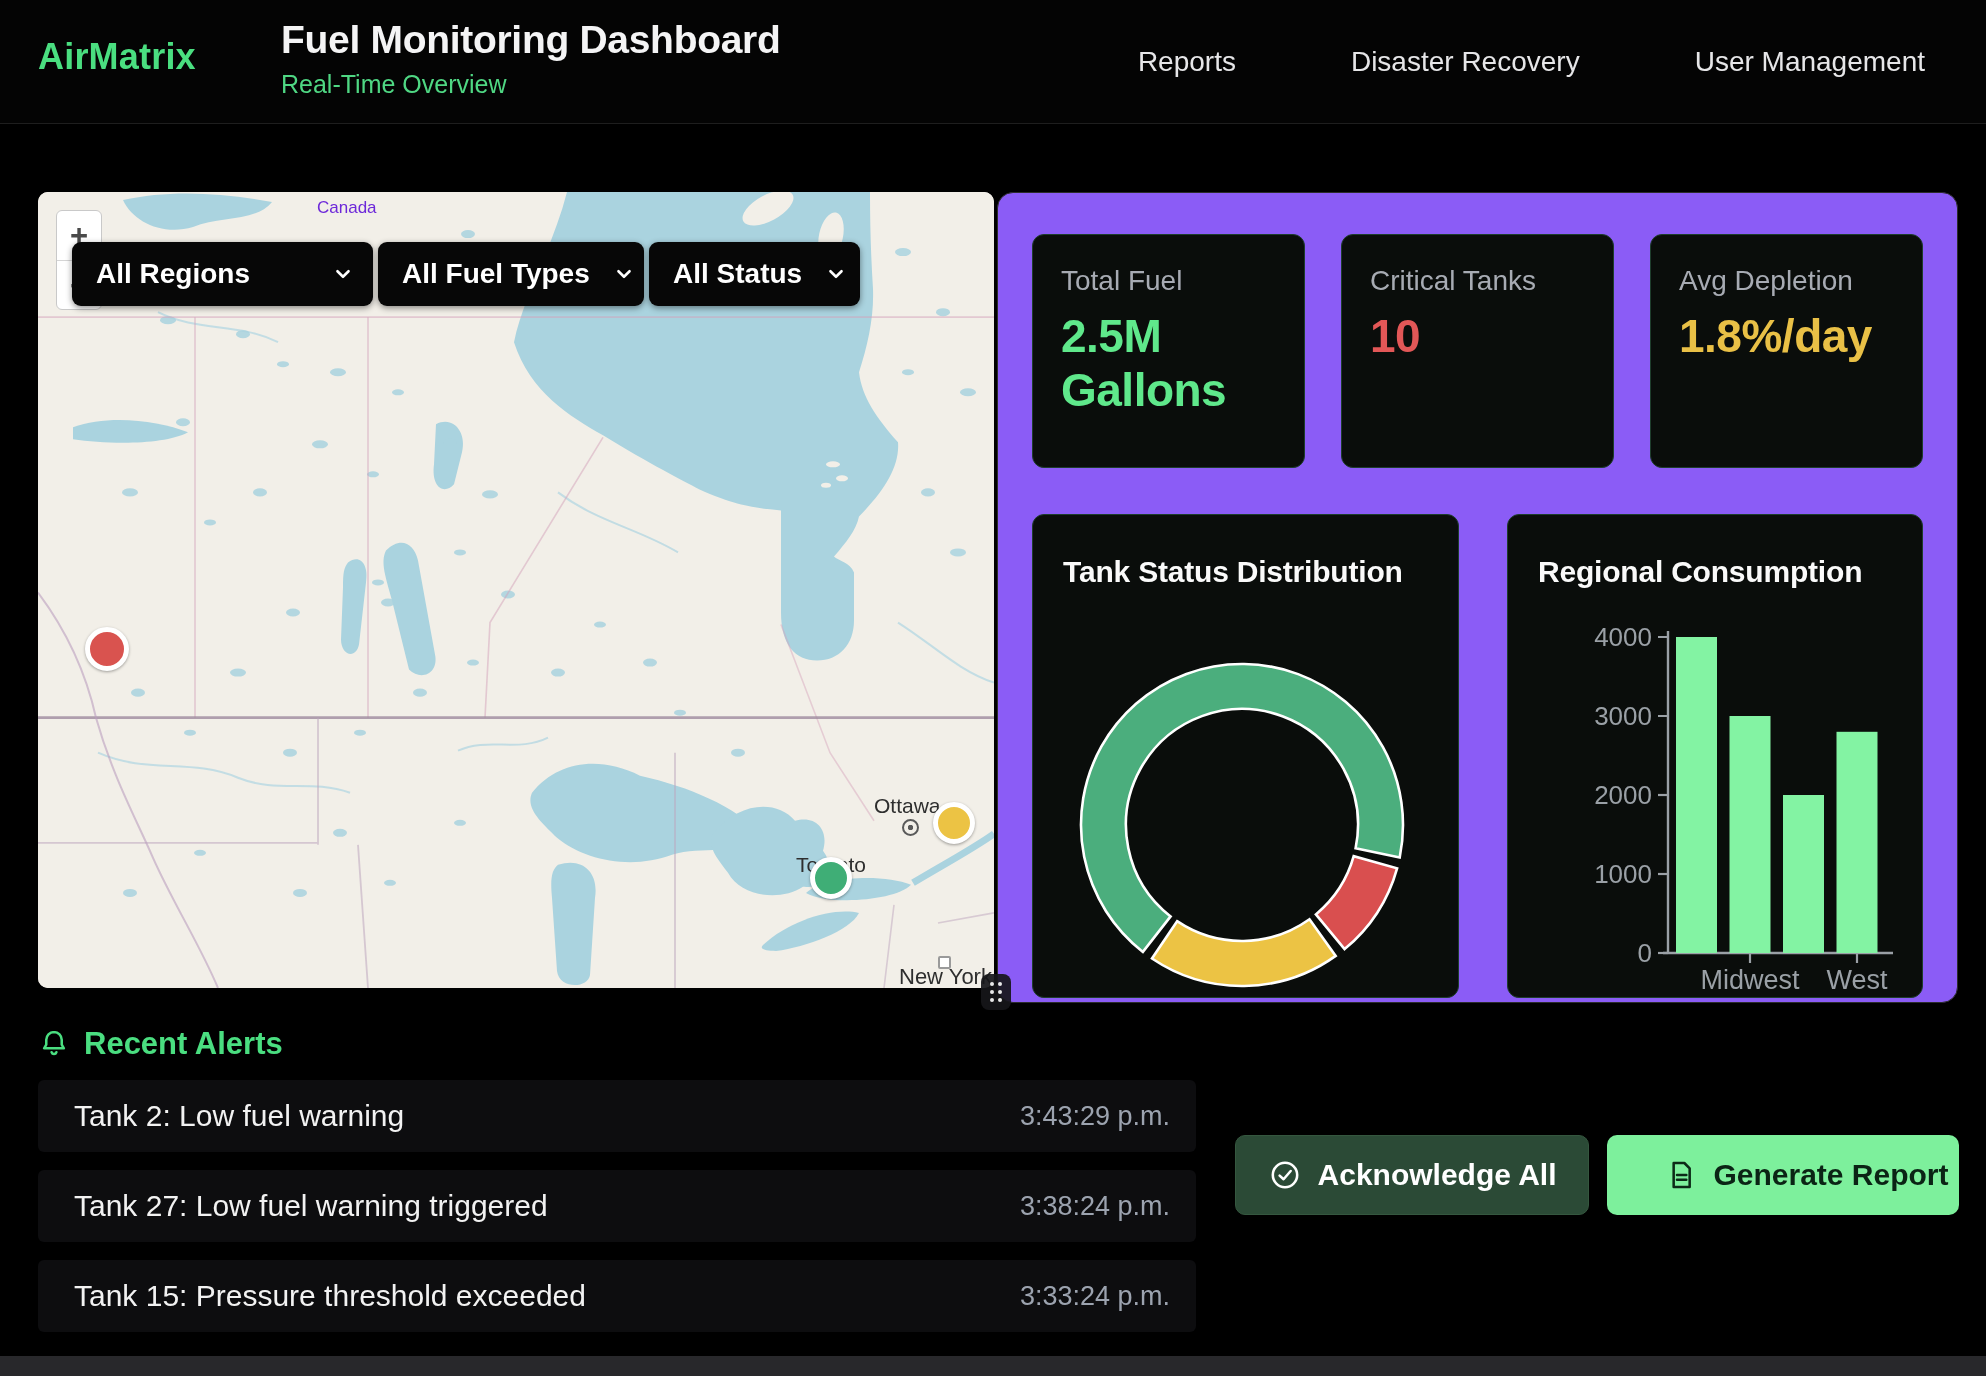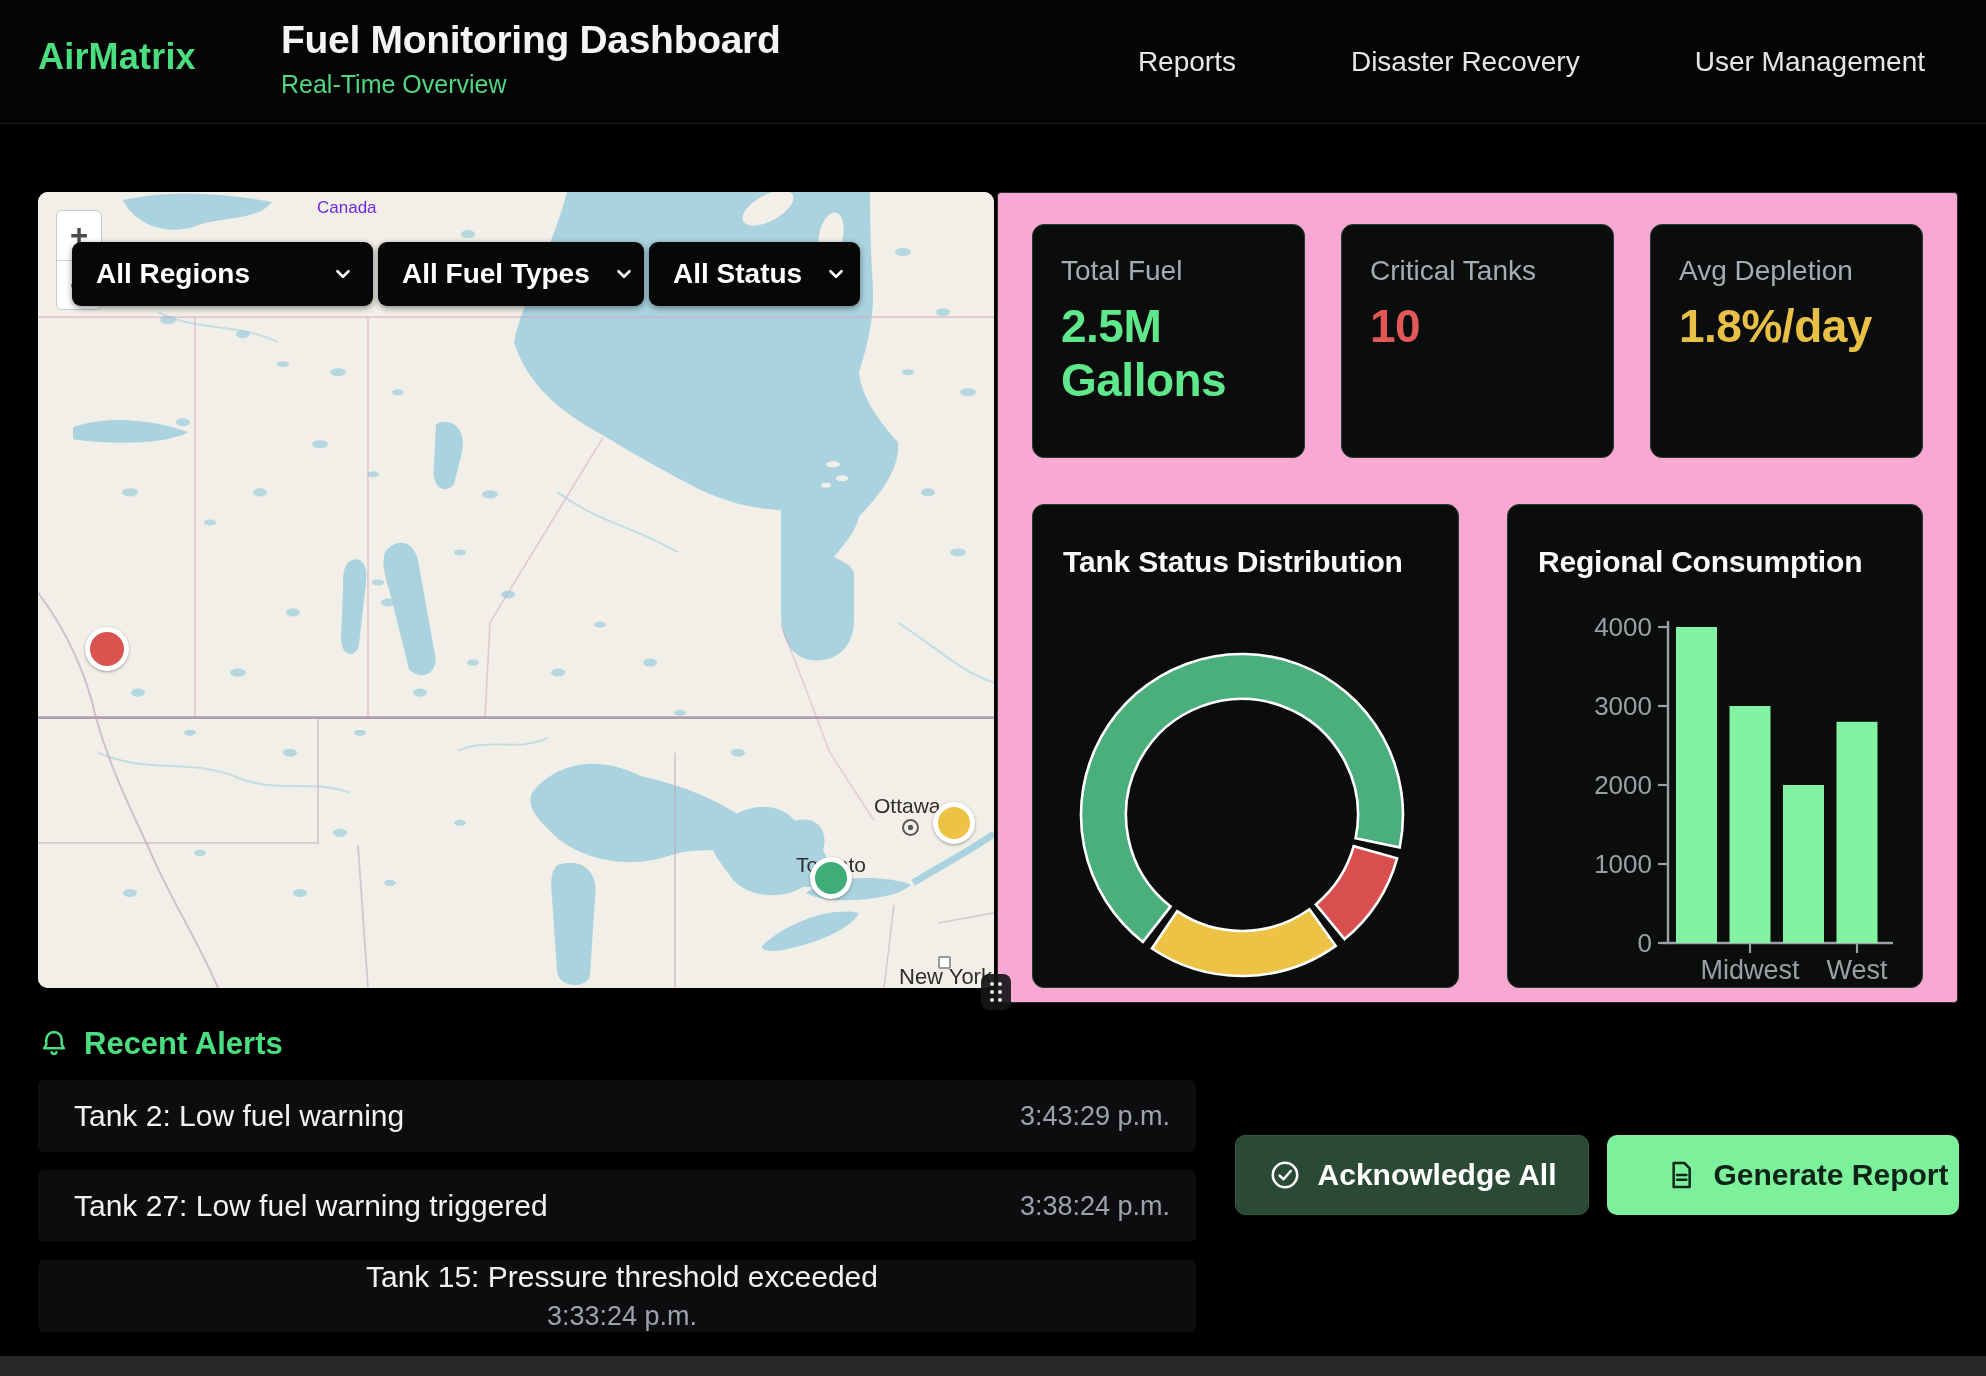--- a/index.html
+++ b/index.html
@@ -34,22 +34,22 @@
   .dropdown{height:64px;background:#070707;border-radius:9px;display:flex;align-items:center;justify-content:space-between;
     padding:0 20px 0 24px;cursor:pointer;box-shadow:0 2px 6px rgba(0,0,0,.45);}
   .dropdown .dd-label{color:#fff;font-size:28px;font-weight:600;white-space:nowrap;}
   .dropdown svg{margin-left:24px;flex:none;}
   .resize-handle{position:absolute;left:981px;top:974px;width:30px;height:36px;background:rgba(22,22,25,.92);
     border-radius:8px;display:grid;grid-template-columns:repeat(2,4px);grid-template-rows:repeat(3,4px);gap:4px;
     align-content:center;justify-content:center;cursor:grab;z-index:4;}
   .resize-handle i{width:4px;height:4px;border-radius:50%;background:#e8e8e8;}
 
   
-  .right-panel{position:absolute;left:997px;top:192px;width:961px;height:811px;background:#f9a8d4;
-    border:1px solid #2c2c2c;border-radius:4px;box-sizing:border-box;padding:31px 34px;}
+  .right-panel{position:absolute;left:997px;top:192px;width:961px;height:811px;background:#8b5cf6;
+    border:1px solid #2c2c2c;border-radius:16px;box-sizing:border-box;padding:41px 34px;}
   .stats-row{display:flex;gap:36px;}
   .stat-card{width:273px;height:234px;box-sizing:border-box;background:#0a0d0b;border:1px solid #1e3d2c;border-radius:12px;padding:30px 28px;}
   .stat-label{font-size:28px;color:#a7abb3;margin-bottom:12px;}
   .stat-value{font-size:46px;font-weight:bold;line-height:1.18;letter-spacing:-.5px;word-break:keep-all;}
   .charts-row{display:flex;gap:48px;margin-top:46px;}
   .chart-card{position:relative;height:484px;box-sizing:border-box;background:#0a0d0b;border:1px solid #1e3d2c;border-radius:12px;overflow:hidden;}
   .chart-card.donut{width:432px;}
   .chart-card.bars{width:421px;}
   .chart-title{position:absolute;left:30px;top:40px;font-size:30px;font-weight:bold;color:#fafafa;letter-spacing:-.2px;}
   .chart-card svg{position:absolute;inset:0;}
@@ -310,21 +310,21 @@
   </div>
   <div id="alerts-list">
       <div class="alert-row" style="top: 1080px;">
         <span class="alert-msg">Tank 2: Low fuel warning</span>
         <span class="alert-time">3:43:29 p.m.</span>
       </div>
       <div class="alert-row" style="top: 1170px;">
         <span class="alert-msg">Tank 27: Low fuel warning triggered</span>
         <span class="alert-time">3:38:24 p.m.</span>
       </div>
-      <div class="alert-row" style="top: 1260px; flex-direction: column;">
+      <div class="alert-row" style="top: 1260px;">
         <span class="alert-msg">Tank 15: Pressure threshold exceeded</span>
         <span class="alert-time">3:33:24 p.m.</span>
       </div>
     </div>
 
   <div class="btn btn-ack">
     <svg width="34" height="34" viewBox="0 0 24 24">
       <circle cx="12" cy="12" r="8.6" fill="none" stroke="#ffffff" stroke-width="1.8"></circle>
       <path d="M8.2 12.4 L11 15 L16 9.2" fill="none" stroke="#ffffff" stroke-width="1.8" stroke-linecap="round" stroke-linejoin="round"></path>
     </svg>

